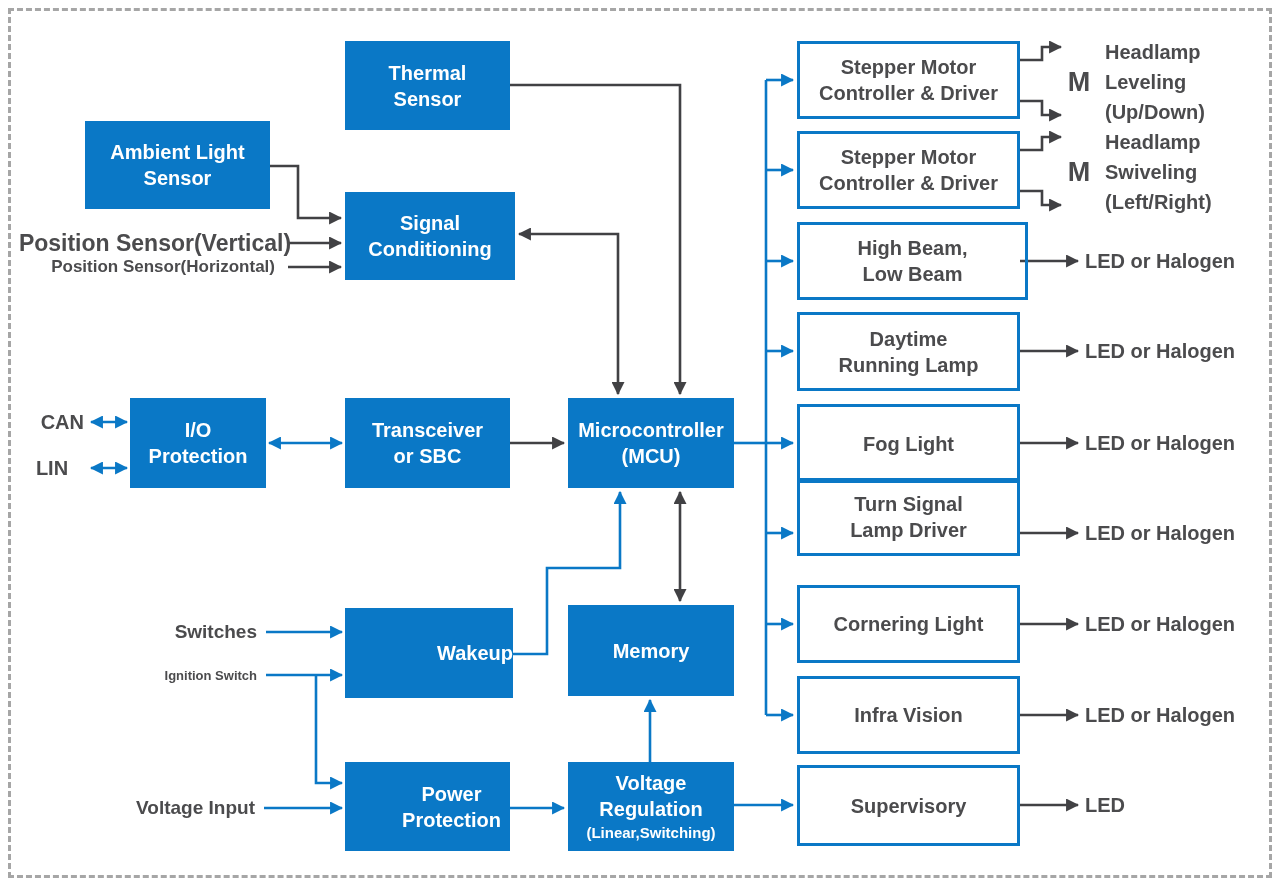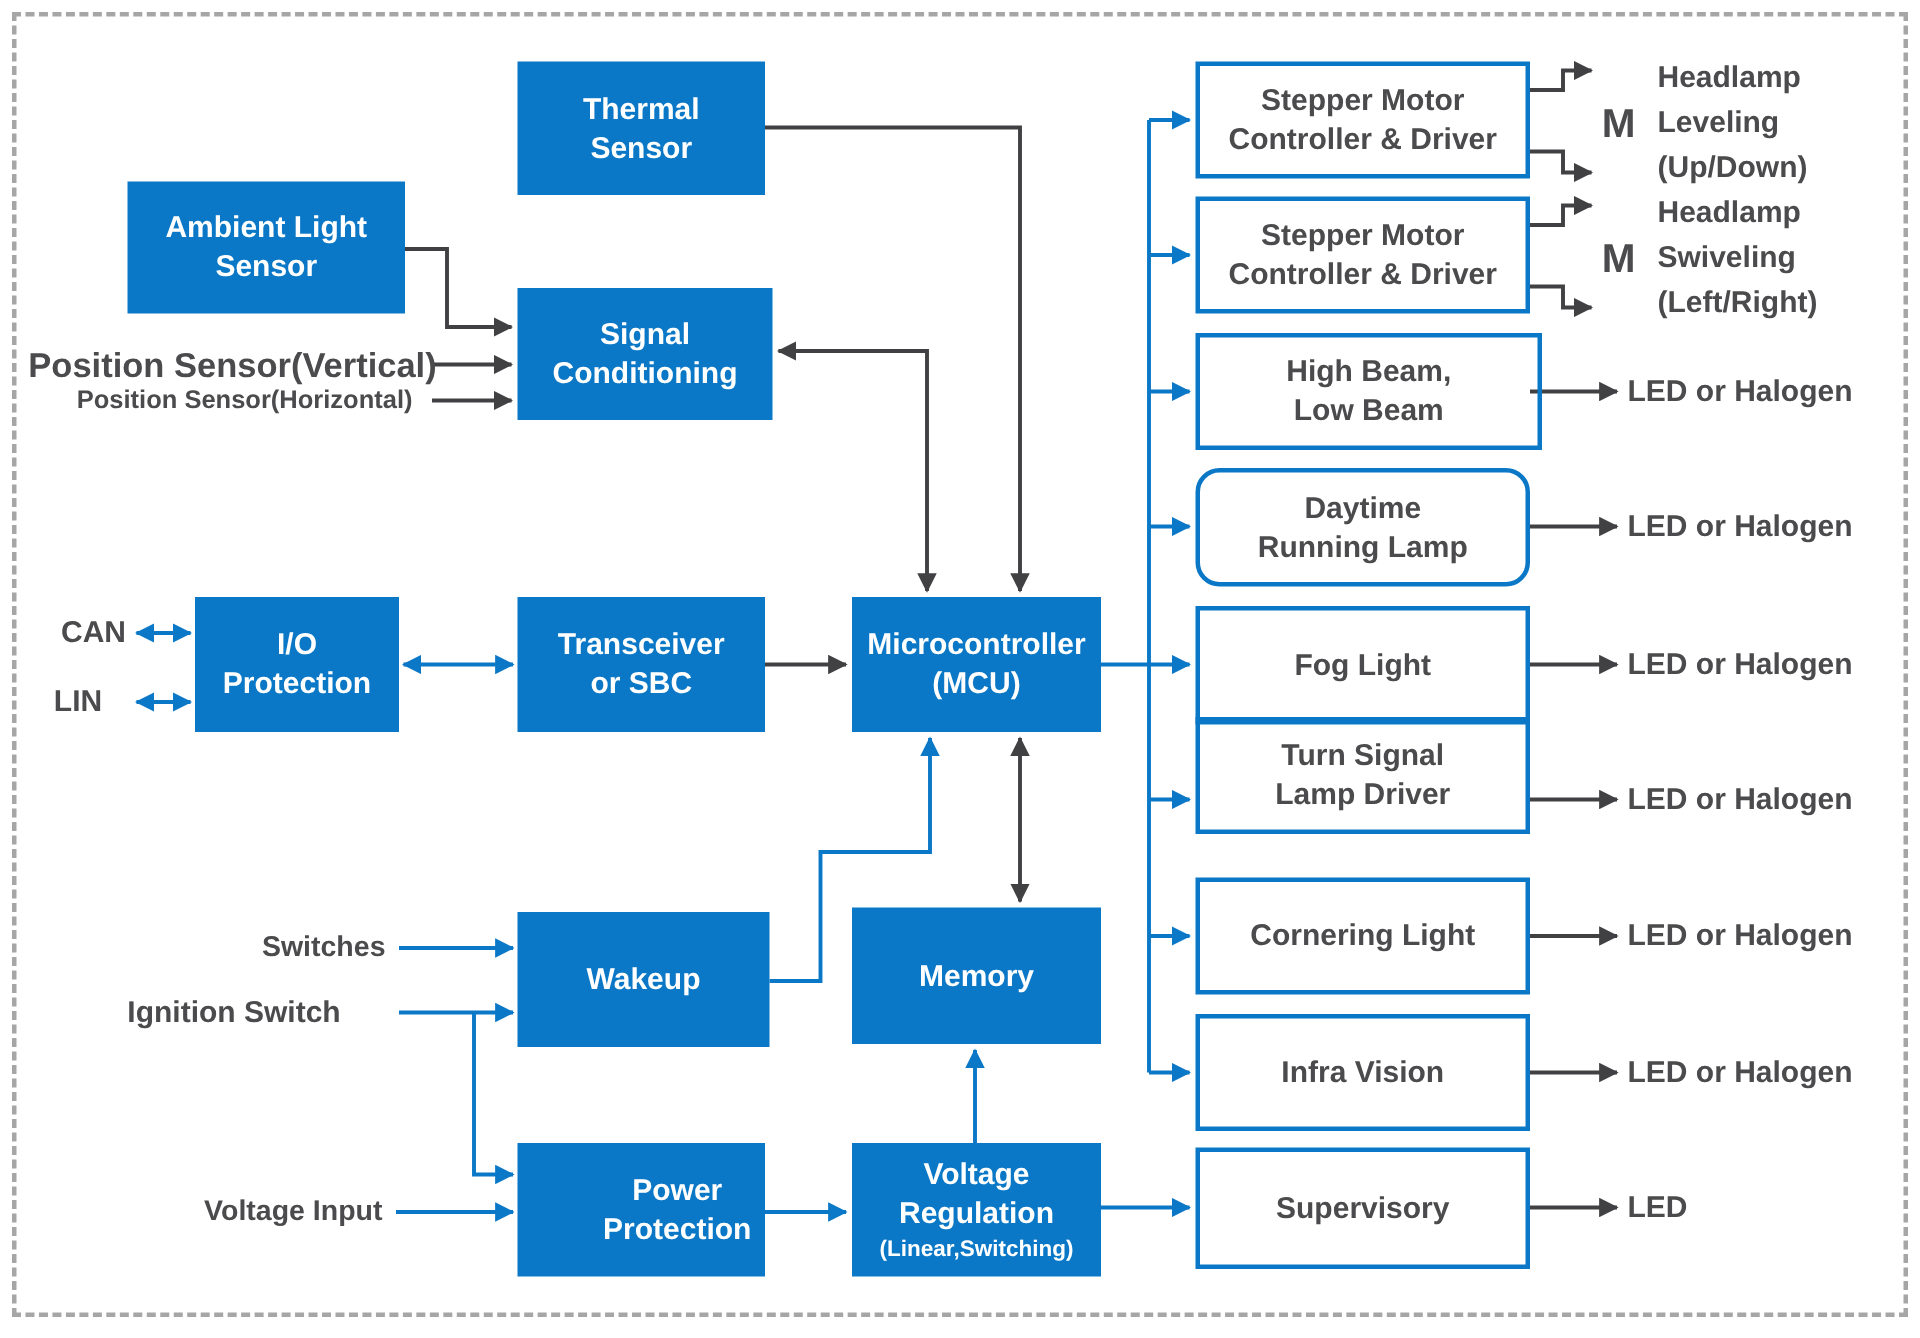--- a/index.html
+++ b/index.html
@@ -92,21 +92,21 @@
         <span class="line">Protection</span>
       </div>
       <div class="node filled" style="left: 345px; top: 398px; width: 165px; height: 90px;">
         <span class="line">Transceiver</span>
         <span class="line">or SBC</span>
       </div>
       <div class="node filled" style="left: 568px; top: 398px; width: 166px; height: 90px;">
         <span class="line">Microcontroller</span>
         <span class="line">(MCU)</span>
       </div>
-      <div class="node filled" style="left: 345px; top: 608px; width: 168px; height: 90px;">
+      <div class="node filled" style="left: 345px; top: 608px; width: 168px; height: 90px; align-items: flex-end;">
         <span class="line">Wakeup</span>
       </div>
       <div class="node filled" style="left: 568px; top: 605px; width: 166px; height: 91px;">
         <span class="line">Memory</span>
       </div>
       <div class="node filled" style="left: 345px; top: 762px; width: 165px; height: 89px; padding-left: 48px;">
         <span class="line">Power</span>
         <span class="line">Protection</span>
       </div>
       <div class="node filled" style="left: 568px; top: 762px; width: 166px; height: 89px;">
@@ -119,21 +119,21 @@
         <span class="line">Controller &amp; Driver</span>
       </div>
       <div class="node outlined" style="left: 797px; top: 131px; width: 223px; height: 78px;">
         <span class="line">Stepper Motor</span>
         <span class="line">Controller &amp; Driver</span>
       </div>
       <div class="node outlined" style="left: 797px; top: 222px; width: 231px; height: 78px;">
         <span class="line">High Beam,</span>
         <span class="line">Low Beam</span>
       </div>
-      <div class="node outlined" style="left: 797px; top: 312px; width: 223px; height: 79px; border-radius: 16px;">
+      <div class="node outlined" style="left: 797px; top: 312px; width: 223px; height: 79px;">
         <span class="line">Daytime</span>
         <span class="line">Running Lamp</span>
       </div>
       <div class="node outlined" style="left: 797px; top: 404px; width: 223px; height: 79px;">
         <span class="line">Fog Light</span>
       </div>
       <div class="node outlined" style="left: 797px; top: 478px; width: 223px; height: 78px;">
         <span class="line">Turn Signal</span>
         <span class="line">Lamp Driver</span>
       </div>
@@ -154,21 +154,21 @@
       </div>
       <div class="node label" style="left: 35px; top: 229px; width: 240px; height: 28px; font-size: 23px; text-align: right;">
         <span class="line">Position Sensor(Vertical)</span>
       </div>
       <div class="node label" style="left: 25px; top: 253px; width: 250px; height: 28px; font-size: 17px; align-items: flex-end; text-align: right;">
         <span class="line">Position Sensor(Horizontal)</span>
       </div>
       <div class="node label" style="left: 95px; top: 618px; width: 162px; height: 28px; font-size: 19px; align-items: flex-end; text-align: right;">
         <span class="line">Switches</span>
       </div>
-      <div class="node label" style="left: 55px; top: 661px; width: 202px; height: 28px; font-size: 20px; align-items: center; text-align: right;">
+      <div class="node label" style="left: 55px; top: 661px; width: 202px; height: 28px; font-size: 13px; align-items: flex-end; text-align: right;">
         <span class="line">Ignition Switch</span>
       </div>
       <div class="node label" style="left: 75px; top: 794px; width: 180px; height: 28px; font-size: 19px; align-items: flex-end; text-align: right;">
         <span class="line">Voltage Input</span>
       </div>
       <div class="node label" style="left: 1105px; top: 37px; width: 165px; height: 90px; font-size: 20px; line-height: 30px; align-items: flex-start; text-align: left;">
         <span class="line">Headlamp</span>
         <span class="line">Leveling</span>
         <span class="line">(Up/Down)</span>
       </div>

